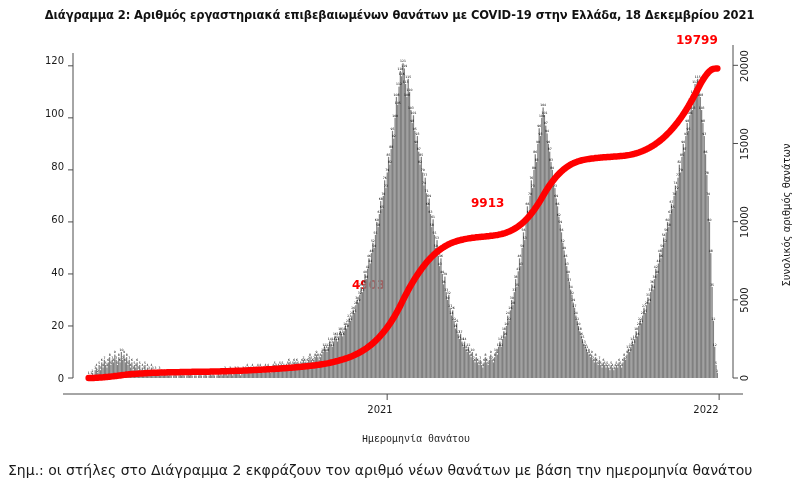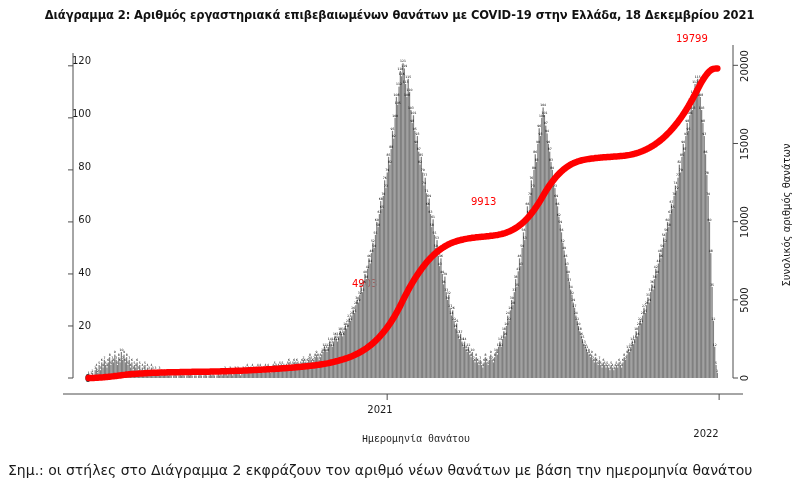--- a/index.html
+++ b/index.html
@@ -14,25 +14,25 @@
   #plot-svg{position:absolute;left:0;top:0;width:799px;height:489px;pointer-events:none;}
 
   .axis-title{position:absolute;font-size:10px;color:#1a1a1a;white-space:nowrap;}
   #ylabel-right{
     left:786px;top:215px;transform:translate(-50%,-50%) rotate(-90deg);
     transform-origin:center center;
   }
   #xlabel{left:416px;top:434px;transform:translateX(-50%);font-family:Liberation Mono, monospace;}
 
   .tick-label{position:absolute;font-size:10px;color:#1a1a1a;white-space:nowrap;}
-  .ytick-l{right:708px;transform:translateY(-50%);text-align:right;}
+  .ytick-l{right:735px;transform:translateY(-50%);text-align:right;}
   .ytick-r{left:744px;transform:translate(-50%,-50%) rotate(-90deg);transform-origin:center center;}
   .xtick{transform:translateX(-50%);top:404px;}
 
-  .cum-label{position:absolute;font-size:10px;font-weight:normal;color:#ff0000;white-space:nowrap;}
+  .cum-label{position:absolute;font-size:12px;font-weight:bold;color:#ff0000;white-space:nowrap;}
 
   #footnote{
     position:absolute;left:8px;top:462px;font-size:14px;color:#1a1a1a;
     font-family:"DejaVu Sans","Liberation Sans",sans-serif;white-space:nowrap;
   }
 </style>
 </head>
 <body>
 
 <div id="figure">
@@ -47,21 +47,21 @@
   <div class="tick-label ytick-l" style="top:113px;">100</div>
   <div class="tick-label ytick-l" style="top:60px;">120</div>
 
   <div class="tick-label ytick-r" style="top:378px;">0</div>
   <div class="tick-label ytick-r" style="top:300px;">5000</div>
   <div class="tick-label ytick-r" style="top:222px;">10000</div>
   <div class="tick-label ytick-r" style="top:144px;">15000</div>
   <div class="tick-label ytick-r" style="top:66px;">20000</div>
 
   <div class="tick-label xtick" style="left:380px;">2021</div>
-  <div class="tick-label xtick" style="left:706px;margin-top:24px;">2022</div>
+  <div class="tick-label xtick" style="left:706px;">2022</div>
 
   <div class="axis-title" id="ylabel-right">Συνολικός αριθμός θανάτων</div>
   <div class="axis-title" id="xlabel">Ημερομηνία θανάτου</div>
 
   <div class="cum-label" style="left:352px;top:278px;">4903</div>
   <div class="cum-label" style="left:460px;top:196px;margin-left:11px;">9913</div>
   <div class="cum-label" style="left:676px;top:33px;">19799</div>
 
   <svg id="plot-svg" viewBox="0 0 799 489" xmlns="http://www.w3.org/2000/svg">
     <g id="axes-layer">

